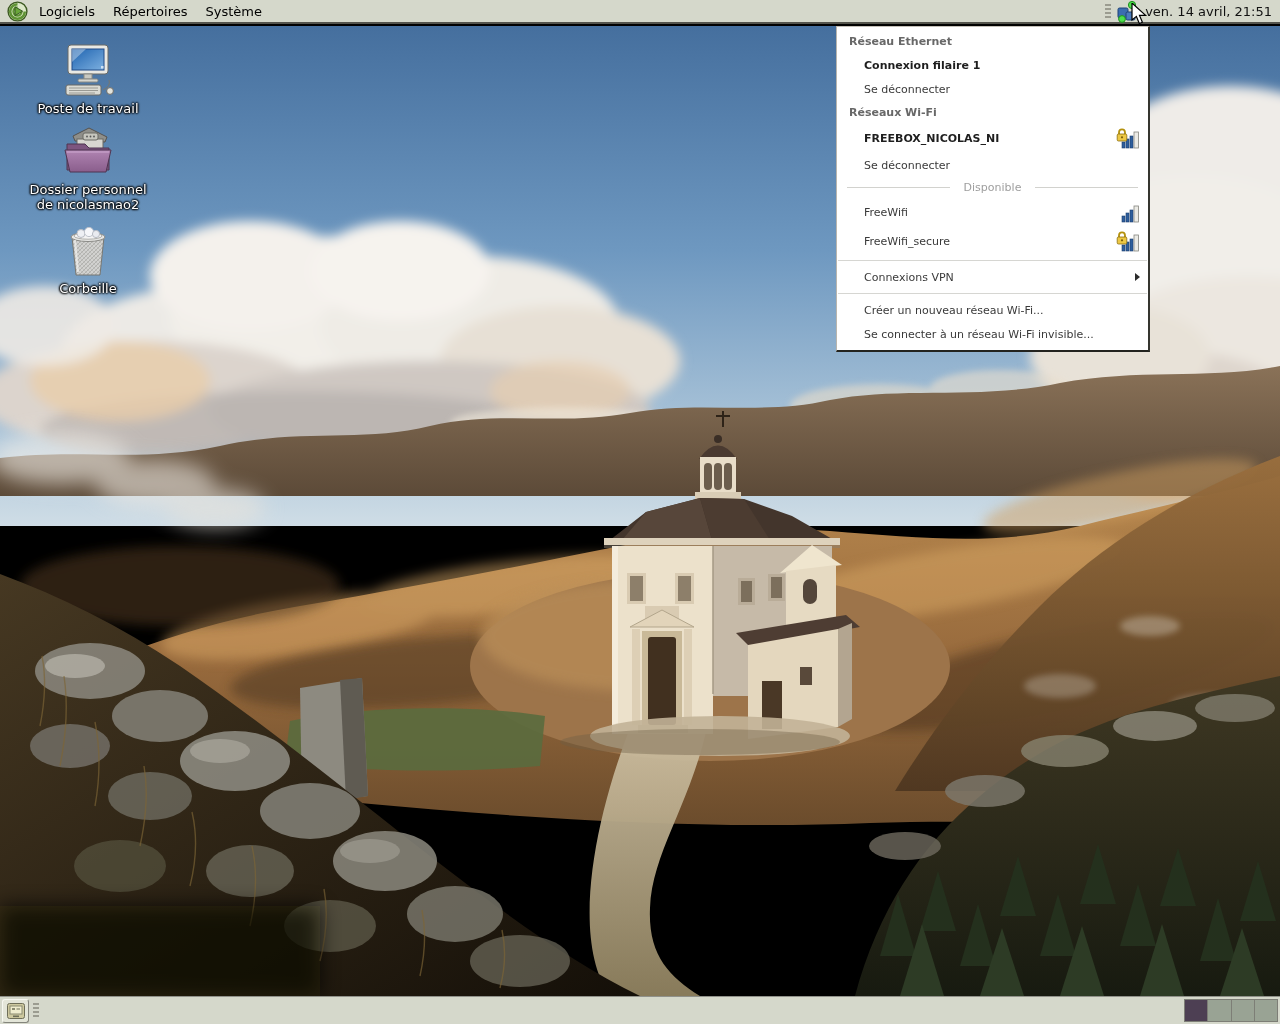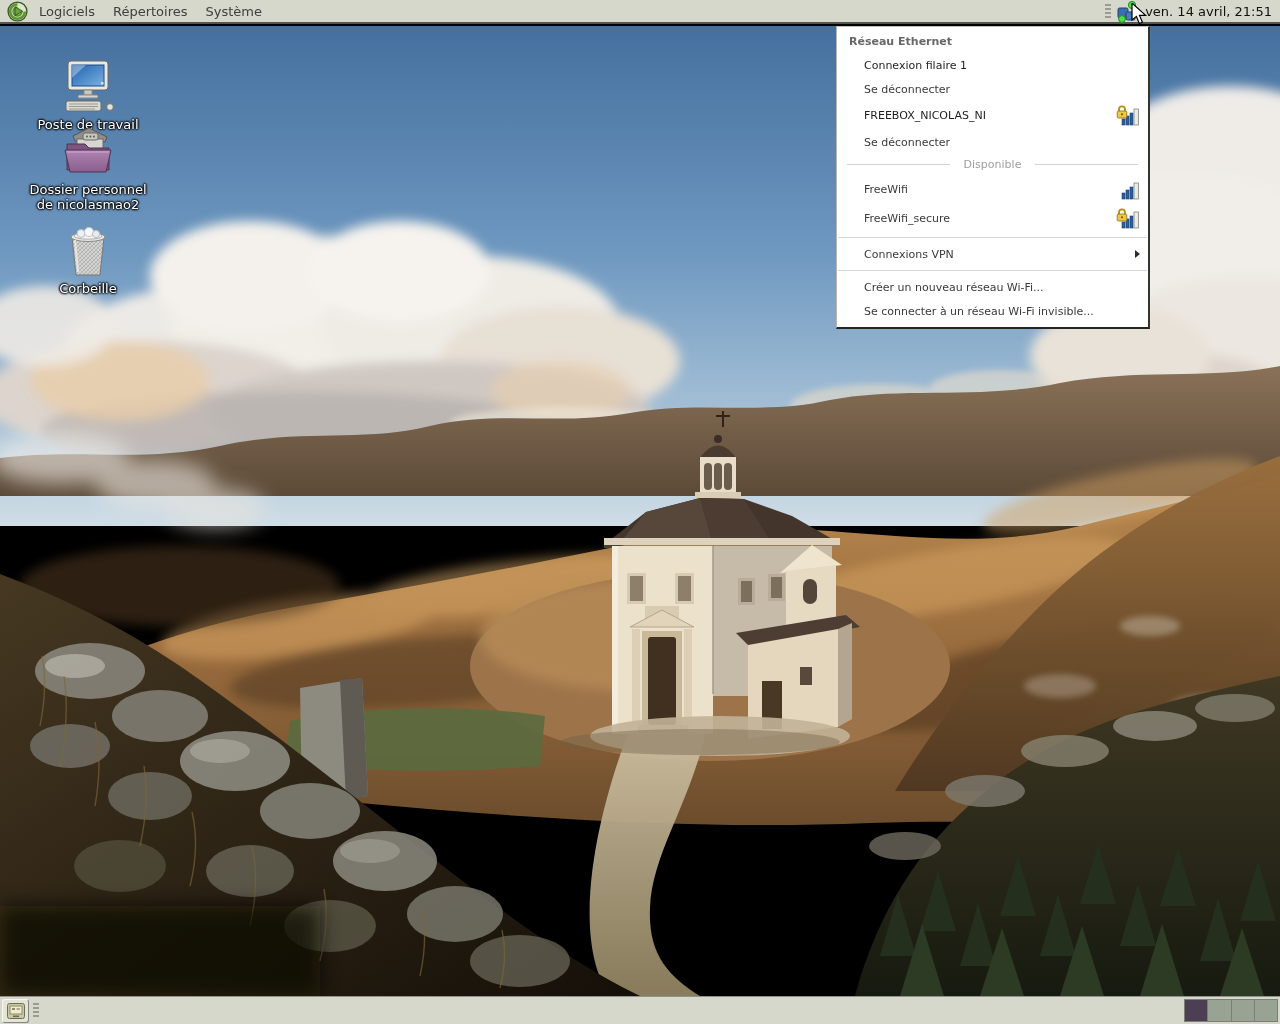--- a/index.html
+++ b/index.html
@@ -7,21 +7,21 @@
   body { font-family:"DejaVu Sans","Liberation Sans",sans-serif; }
   #screen { position:relative; width:1280px; height:1024px; background:#000; overflow:hidden; }
 
   
   .top-panel {
     position:absolute; top:0; left:0; right:0; height:24px;
     background:#d5d8cb; border-bottom:2px solid #54544c;
     display:flex; align-items:center; z-index:30;
   }
   .panel-logo { width:26px; height:22px; display:flex; align-items:center; justify-content:center; margin-left:4px; }
-  .menu-label { font-size:13px; color:#404040; padding:3px 9px; cursor:default; }
+  .menu-label { font-size:13px; color:#000000; padding:3px 9px; cursor:default; }
   .panel-right { margin-left:auto; display:flex; align-items:center; height:100%; }
   .drag-handle-v {
     width:6px; height:15px; margin:0 4px;
     background:repeating-linear-gradient(to bottom,#9b9c90 0 2px,rgba(0,0,0,0) 2px 4px);
   }
   .net-icon-wrap { position:relative; width:24px; height:24px; }
   .clock { font-size:13px; color:#111; padding:0 8px 0 6px; white-space:nowrap; }
 
   
   .desktop { position:absolute; top:26px; left:0; width:1280px; height:970px; overflow:hidden; }
@@ -41,21 +41,21 @@
     position:absolute; left:836px; top:0; width:314px; z-index:20;
     background:#fff;
     border-left:1px solid #b9b5ad; border-top:1px solid #c4c0b8;
     border-right:2px solid #35352f; border-bottom:2px solid #23231f;
     padding:3px 0 4px 0;
     font-size:11px; color:#3a3a3a;
   }
   .nm-header { height:23px; display:flex; align-items:center; padding:0 10px 0 12px; color:#686868; font-weight:bold; }
   .nm-item { height:24px; display:flex; align-items:center; padding:0 8px 0 27px; }
   .nm-item.tall { height:29px; }
-  .nm-item.bold .lbl { font-weight:normal; color:#1e1e1e; }
+  .nm-item.bold .lbl { font-weight:bold; color:#1e1e1e; }
   .nm-item .lbl { flex:0 1 auto; white-space:nowrap; }
   .nm-item .spacer { flex:1; }
   .nm-sep { height:1px; background:#d6d6d2; margin:4px 1px; }
   .nm-labelsep { height:21px; display:flex; align-items:center; gap:14px; padding:0 10px; color:#9e9e9e; }
   .nm-labelsep .line { flex:1; height:1px; background:#d2d2ce; }
   .submenu-arrow {
     width:0; height:0; border-left:5px solid #2c2c2c;
     border-top:4px solid rgba(0,0,0,0); border-bottom:4px solid rgba(0,0,0,0);
   }
 
@@ -318,21 +318,21 @@
       </g>
       <g fill="#2d3b25">
         <polygon points="900,970 922,898 944,970"></polygon>
         <polygon points="980,970 1002,902 1024,970"></polygon>
         <polygon points="1060,970 1082,900 1104,970"></polygon>
         <polygon points="1140,970 1162,898 1184,970"></polygon>
         <polygon points="1220,970 1242,902 1264,970"></polygon>
       </g>
     </svg>
 
-    <div class="desk-icon" style="left:28px; top:34px;">
+    <div class="desk-icon" style="left:28px; top:18px;">
       <svg class="ic" width="58" height="54" viewBox="0 0 58 54">
         <defs>
           <linearGradient id="gScr" x1="0" y1="0" x2="1" y2="1">
             <stop offset="0" stop-color="#1e63b0"></stop>
               <stop offset="1" stop-color="#7db0e0"></stop>
           </linearGradient>
         </defs>
         <rect x="9" y="1" width="40" height="29" rx="3" fill="#e9e9e4" stroke="#6a6a66"></rect>
         <rect x="13" y="5" width="32" height="21" fill="url(#gScr)" stroke="#204a87"></rect>
         <polygon points="13,5 27,5 13,18" fill="#ffffff" opacity="0.35"></polygon>
@@ -397,20 +397,23 @@
       </div>
 
       <div class="nm-item bold">
         <span class="lbl">Connexion filaire 1</span>
       </div>
 
       <div class="nm-item">
         <span class="lbl">Se déconnecter</span>
       </div>
 
+      <div class="nm-header">
+        <span>Réseaux Wi-Fi</span>
+      </div>
 
       <div class="nm-item bold tall">
         <span class="lbl">FREEBOX_NICOLAS_NI</span>
         <span class="spacer"></span>
         <svg width="25" height="21" viewBox="0 0 25 21">
           <rect x="7" y="14" width="3" height="6" fill="#2e5e9c" stroke="#1d3f6e" stroke-width="0.6"></rect>
           <rect x="11" y="11" width="3" height="9" fill="#2e5e9c" stroke="#1d3f6e" stroke-width="0.6"></rect>
           <rect x="15" y="8" width="3" height="12" fill="#2e5e9c" stroke="#1d3f6e" stroke-width="0.6"></rect>
           <rect x="19" y="4" width="4.4" height="16" fill="#ecebe6" stroke="#84847e" stroke-width="0.8"></rect>
           <path d="M4,6 V4.4 A3,3 0 0 1 10,4.4 V6" fill="none" stroke="#b3910e" stroke-width="1.8"></path>

